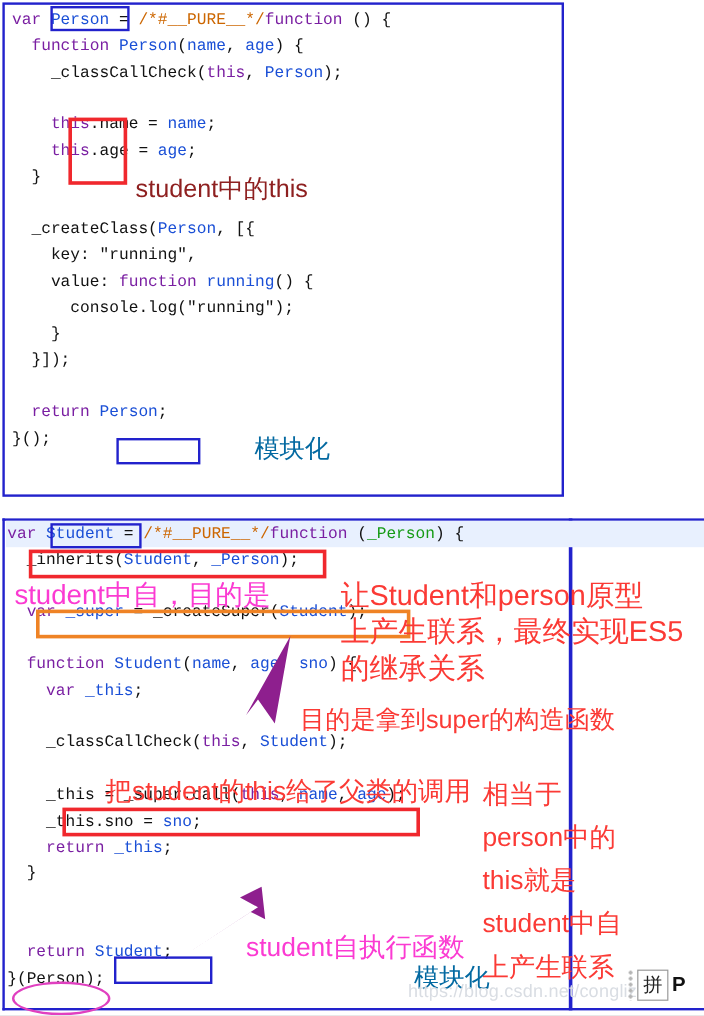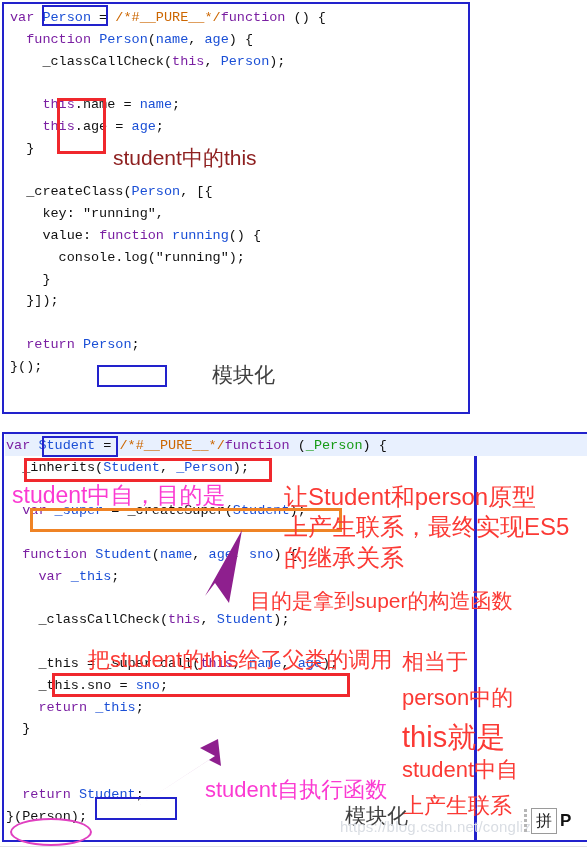--- a/index.html
+++ b/index.html
@@ -26,21 +26,21 @@
   .box.red{border:3px solid #f0282d;}
   .box.orange{border:3px solid #ef8325;}
   .ellipse{position:absolute;box-sizing:border-box;border:2px solid #e040c0;border-radius:50%;}
 
   
   .anno{position:absolute;font-family:"Liberation Sans",sans-serif;font-weight:normal;white-space:pre;
         line-height:1.05;}
   .anno.darkred{color:#8e2020;}
   .anno.red{color:#fb3a35;}
   .anno.magenta{color:#fb3ad2;}
-  .anno.blueish{color:#404040;}
+  .anno.blueish{color:#0369a1;}
 
   
   .hl{position:absolute;background:#e8f0fe;}
 
   
   .arrowsvg{position:absolute;overflow:visible;}
 
   
   .watermark{position:absolute;color:#d9dde3;font-size:15px;font-family:"Liberation Sans",sans-serif;
              white-space:nowrap;letter-spacing:.2px;}
@@ -86,21 +86,21 @@
 <div class="ellipse" style="left:10px;top:818px;width:82px;height:28px;"></div>
 
 <div class="anno magenta" style="left:12px;top:483px;font-size:23px;">student中自，目的是</div>
 <div class="anno red" style="left:284px;top:484px;font-size:24px;">让Student和person原型</div>
 <div class="anno red" style="left:284px;top:514px;font-size:24px;">上产生联系，最终实现ES5</div>
 <div class="anno red" style="left:284px;top:545px;font-size:24px;">的继承关系</div>
 <div class="anno red" style="left:250px;top:590px;font-size:21px;">目的是拿到super的构造函数</div>
 <div class="anno red" style="left:88px;top:648px;font-size:22px;">把student的this给了父类的调用</div>
 <div class="anno red" style="left:402px;top:650px;font-size:22px;">相当于</div>
 <div class="anno red" style="left:402px;top:686px;font-size:22px;">person中的</div>
-<div class="anno red" style="left:402px;top:722px;font-size:29px;">this就是</div>
+<div class="anno red" style="left:402px;top:722px;font-size:22px;">this就是</div>
 <div class="anno red" style="left:402px;top:758px;font-size:22px;">student中自</div>
 <div class="anno red" style="left:402px;top:794px;font-size:22px;">上产生联系</div>
 <div class="anno magenta" style="left:205px;top:778px;font-size:22px;">student自执行函数</div>
 <div class="anno blueish" style="left:345px;top:805px;font-size:21px;">模块化</div>
 
 <svg class="arrowsvg" style="left:0;top:0;width:587px;height:847px;pointer-events:none;">
   <polygon points="242,530 229,603 215,583 205,596" fill="#8e1f8e"></polygon>
   <polygon points="140,805 215,756 200,748 218,739 221,766 209,760" fill="#8e1f8e"></polygon>
 </svg>
 

